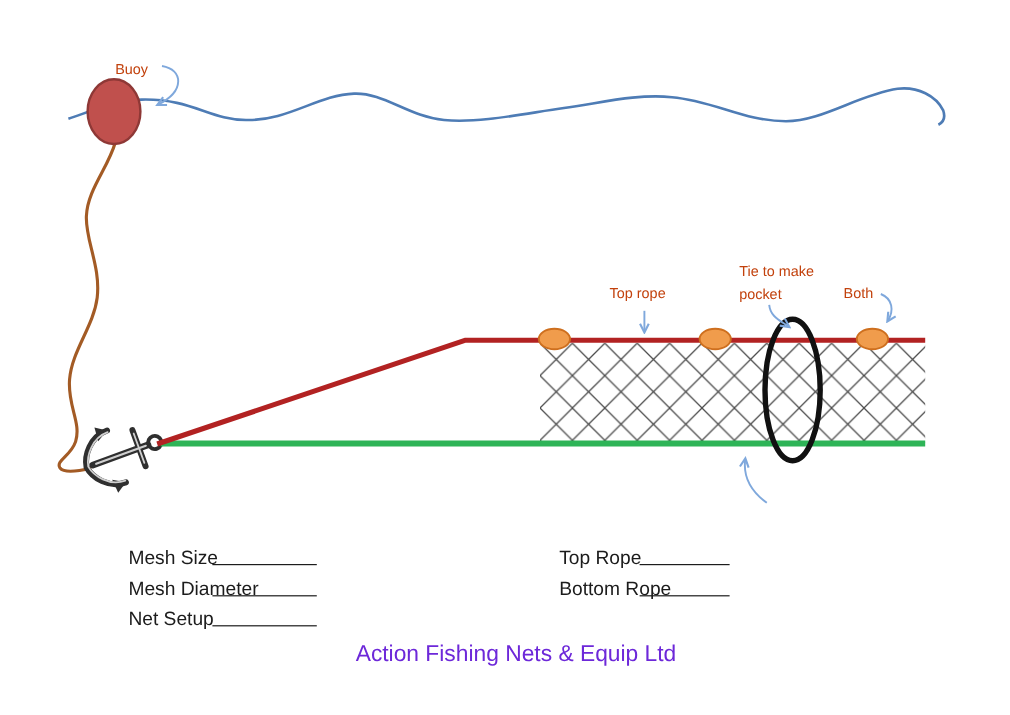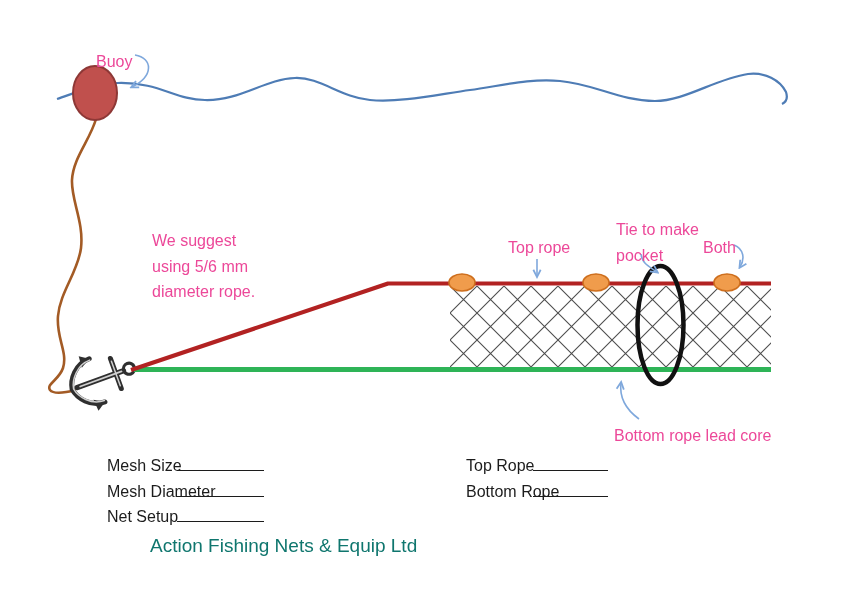--- a/index.html
+++ b/index.html
@@ -6,25 +6,25 @@
   .canvas {
     position:relative; width:842px; height:596px; background:#ffffff;
     font-family:"Liberation Sans", sans-serif; overflow:hidden;
   }
   svg.layer { position:absolute; left:0; top:0; }
   .title {
     position:absolute; top:31px; left:230px; width:440px; text-align:center;
     font-size:17.5px; font-weight:bold; color:#29ABE2; letter-spacing:0.2px;
   }
   .footer {
-    position:absolute; top:535px; left:150px; width:560px; 
-    font-size:19px; color:#0f766e;
+    position:absolute; top:535px; left:150px; width:560px; text-align:center;
+    font-size:19px; color:#6d28d9;
   }
   .lbl {
-    position:absolute; font-size:16px; color:#ec4899; white-space:pre-line;
+    position:absolute; font-size:12px; color:#c2410c; white-space:pre-line;
     line-height:1.6;
   }
   .form-label { position:absolute; font-size:16px; color:#1c1c1c; }
   .blank {
     position:absolute; height:13px; border-bottom:1.3px solid #1c1c1c;
   }
   .blank.w-left  { width:87px; }
   .blank.w-right { width:75px; }
 </style>
 </head>
@@ -80,28 +80,24 @@
     <ellipse cx="660.5" cy="325" rx="23" ry="59" fill="none" stroke="#111111" stroke-width="4.5"></ellipse>
 
     <path d="M135,55 C153,58 154,76 132,87" fill="none" stroke="#7FA8DC" stroke-width="1.6" marker-end="url(#arr)"></path>
     <path d="M537,259 L537,276" fill="none" stroke="#7FA8DC" stroke-width="1.6" marker-end="url(#arr)"></path>
     <path d="M641,254 C642,264 650,267 657,272" fill="none" stroke="#7FA8DC" stroke-width="1.6" marker-end="url(#arr)"></path>
     <path d="M734,245 C744,249 745,259 740,267" fill="none" stroke="#7FA8DC" stroke-width="1.6" marker-end="url(#arr)"></path>
     <path d="M639,419 C628,411 619,399 621,383" fill="none" stroke="#7FA8DC" stroke-width="1.6" marker-end="url(#arr)"></path>
   </svg>
 
   <div class="lbl" style="left:96px; top:49px;">Buoy</div>
-  <div class="lbl" style="left:152px; top:228px;">We suggest
-using 5/6 mm
-diameter rope.</div>
   <div class="lbl" style="left:508px; top:235px;">Top rope</div>
   <div class="lbl" style="left:616px; top:217px;">Tie to make
 pocket</div>
   <div class="lbl" style="left:703px; top:235px;">Both</div>
-  <div class="lbl" style="left:614px; top:423px;">Bottom rope lead core</div>
 
   <div class="form-label" style="left:107px; top:457px;">Mesh Size</div>
   <div class="blank w-left" style="left:177px; top:457px;"></div>
 
   <div class="form-label" style="left:107px; top:483px;">Mesh Diameter</div>
   <div class="blank w-left" style="left:177px; top:483px;"></div>
 
   <div class="form-label" style="left:107px; top:508px;">Net Setup</div>
   <div class="blank w-left" style="left:177px; top:508px;"></div>
 

